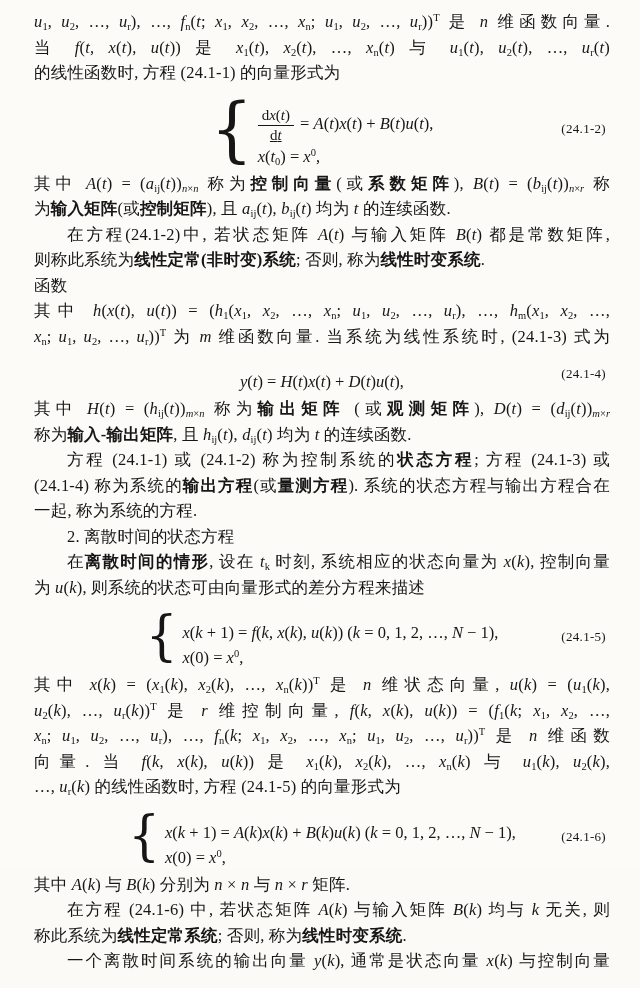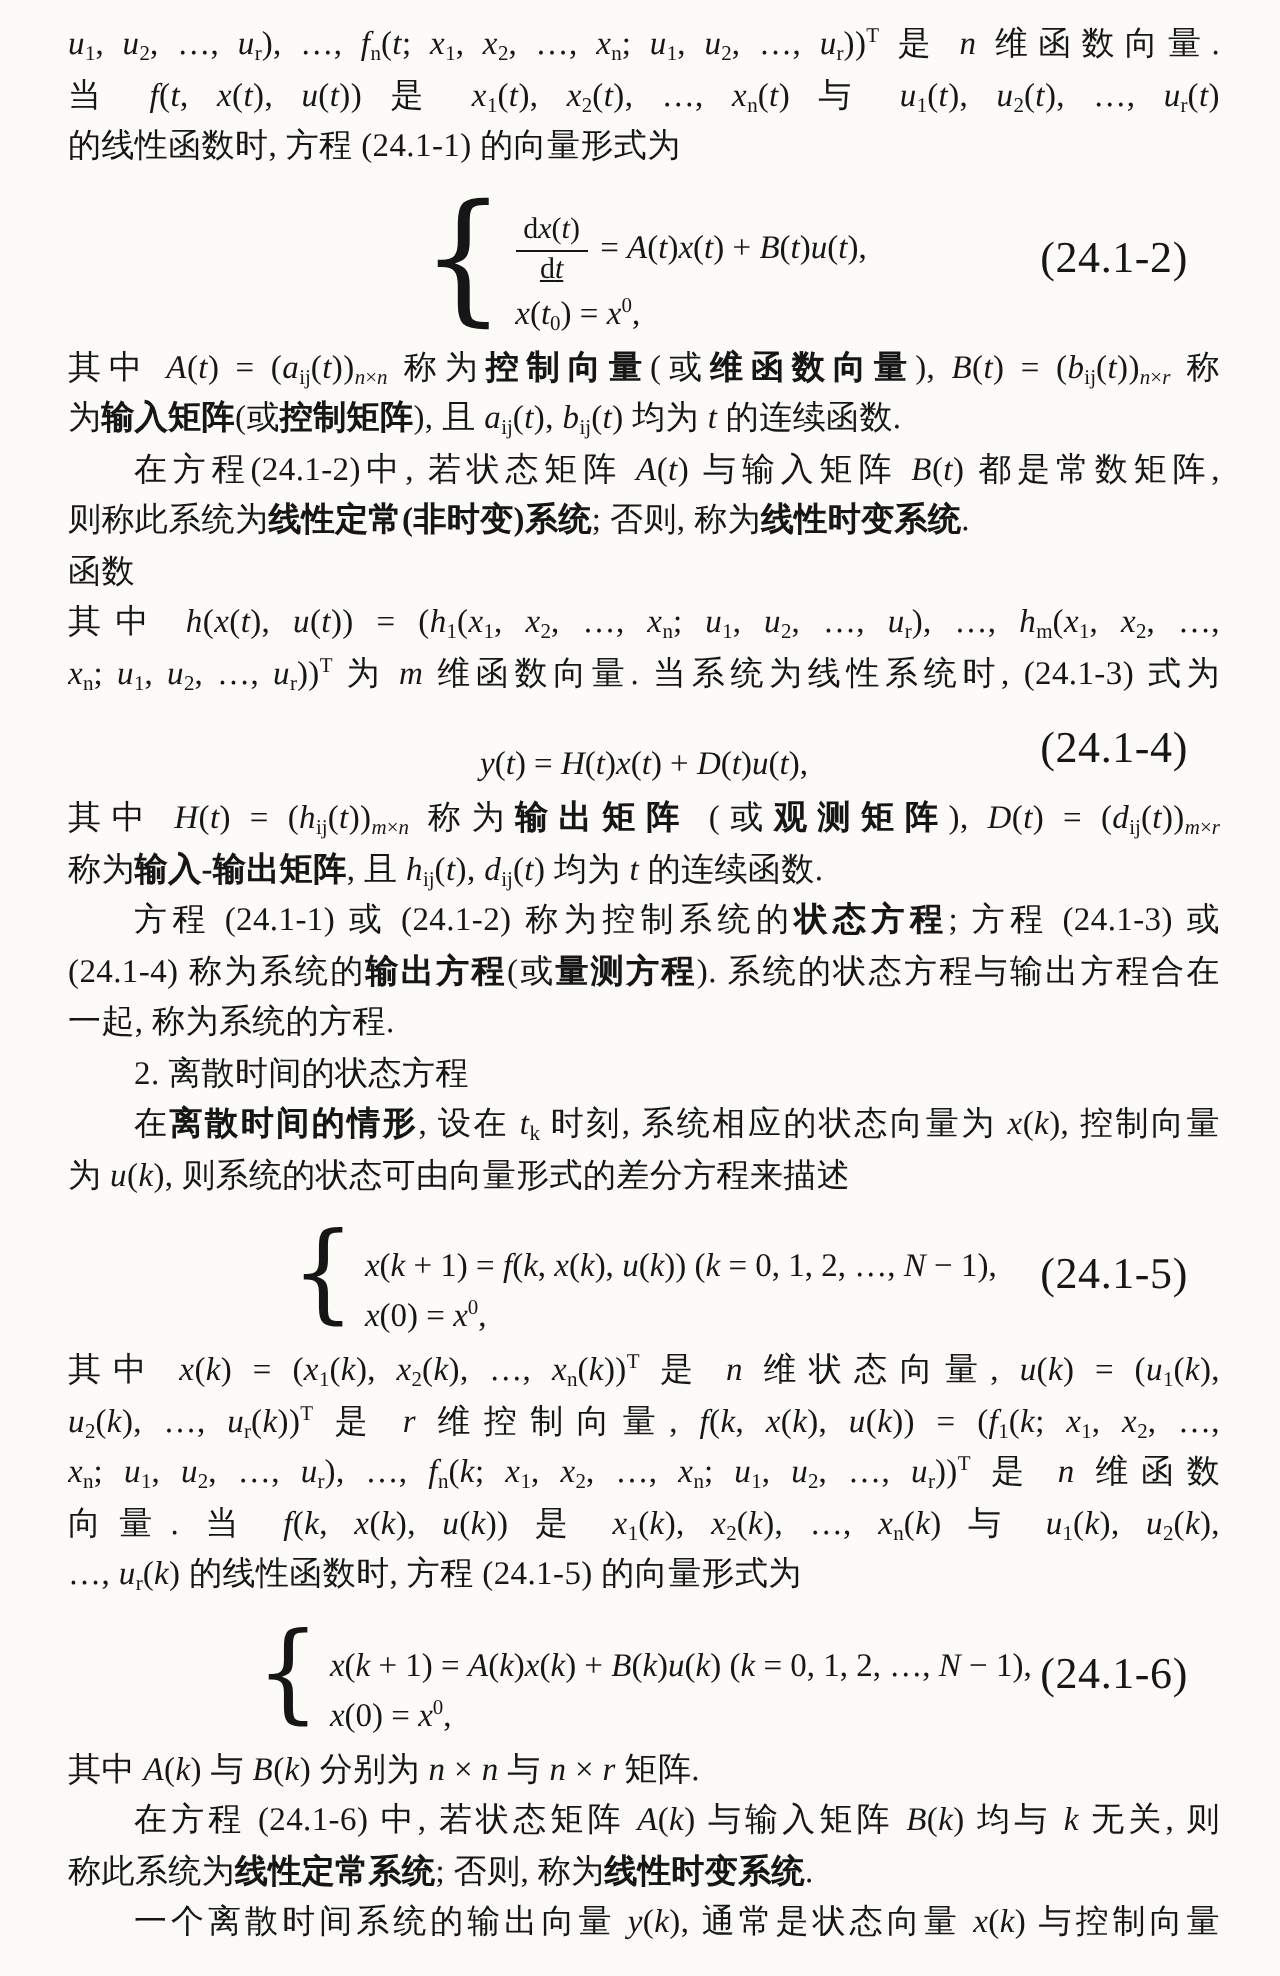--- a/index.html
+++ b/index.html
@@ -52,23 +52,23 @@
     display: inline-block;
     font-size: 50px;
     font-weight: 400;
     margin-right: 5px;
     transform: scaleY(1.08);
     font-family: "DejaVu Serif", serif;
   }
   .eq.tall .brace { font-size: 66px; }
   .eq-label {
     position: absolute;
-    right: 16px; top: 50%;
+    right: 4px; top: 50%;
     transform: translateY(-46%);
-    font-size: 22px;
+    font-size: 13px;
     letter-spacing: 0.3px;
   }
   .frac {
     display: inline-block;
     vertical-align: middle;
     text-align: center;
     font-size: 15px;
     margin-right: 2px;
   }
   .frac .num {
@@ -87,21 +87,21 @@
       <div class="line"><i>u</i><sub>1</sub>, <i>u</i><sub>2</sub>, …, <i>u</i><sub>r</sub>), …, <i>f</i><sub>n</sub>(<i>t</i>; <i>x</i><sub>1</sub>, <i>x</i><sub>2</sub>, …, <i>x</i><sub>n</sub>; <i>u</i><sub>1</sub>, <i>u</i><sub>2</sub>, …, <i>u</i><sub>r</sub>))<sup>T</sup> 是 <i>n</i> 维函数向量.</div>
       <div class="line">当 <i>f</i>(<i>t</i>, <i>x</i>(<i>t</i>), <i>u</i>(<i>t</i>)) 是 <i>x</i><sub>1</sub>(<i>t</i>), <i>x</i><sub>2</sub>(<i>t</i>), …, <i>x</i><sub>n</sub>(<i>t</i>) 与 <i>u</i><sub>1</sub>(<i>t</i>), <i>u</i><sub>2</sub>(<i>t</i>), …, <i>u</i><sub>r</sub>(<i>t</i>)</div>
       <div class="line short">的线性函数时, 方程 (24.1-1) 的向量形式为</div>
       <div class="eq sys tall"><span class="eq-body">
           <span class="brace">{</span>
           <span class="eq-rows">
             <div class="eq-row"><span class="frac"><span class="num">d<i>x</i>(<i>t</i>)</span><span class="den">d<i>t</i></span></span> = <i>A</i>(<i>t</i>)<i>x</i>(<i>t</i>) + <i>B</i>(<i>t</i>)<i>u</i>(<i>t</i>),</div>
             <div class="eq-row"><i>x</i>(<i>t</i><sub>0</sub>) = <i>x</i><sup>0</sup>,</div>
           </span>
         </span><span class="eq-label">(24.1-2)</span></div>
-      <div class="line">其中 <i>A</i>(<i>t</i>) = (<i>a</i><sub>ij</sub>(<i>t</i>))<sub><i>n</i>×<i>n</i></sub> 称为<b>控制向量</b>(或<b>维函数向量</b>), <i>B</i>(<i>t</i>) = (<i>b</i><sub>ij</sub>(<i>t</i>))<sub><i>n</i>×<i>r</i></sub> 称</div>
+      <div class="line">其中 <i>A</i>(<i>t</i>) = (<i>a</i><sub>ij</sub>(<i>t</i>))<sub><i>n</i>×<i>n</i></sub> 称为<b>控制向量</b>(或<b>系数矩阵</b>), <i>B</i>(<i>t</i>) = (<i>b</i><sub>ij</sub>(<i>t</i>))<sub><i>n</i>×<i>r</i></sub> 称</div>
       <div class="line short">为<b>输入矩阵</b>(或<b>控制矩阵</b>), 且 <i>a</i><sub>ij</sub>(<i>t</i>), <i>b</i><sub>ij</sub>(<i>t</i>) 均为 <i>t</i> 的连续函数.</div>
       <div class="line indent">在方程(24.1-2)中, 若状态矩阵 <i>A</i>(<i>t</i>) 与输入矩阵 <i>B</i>(<i>t</i>) 都是常数矩阵,</div>
       <div class="line short">则称此系统为<b>线性定常(非时变)系统</b>; 否则, 称为<b>线性时变系统</b>.</div>
       <div class="line short">函数</div>
       <div class="line">其中 <i>h</i>(<i>x</i>(<i>t</i>), <i>u</i>(<i>t</i>)) = (<i>h</i><sub>1</sub>(<i>x</i><sub>1</sub>, <i>x</i><sub>2</sub>, …, <i>x</i><sub>n</sub>; <i>u</i><sub>1</sub>, <i>u</i><sub>2</sub>, …, <i>u</i><sub>r</sub>), …, <i>h</i><sub>m</sub>(<i>x</i><sub>1</sub>, <i>x</i><sub>2</sub>, …,</div>
       <div class="line"><i>x</i><sub>n</sub>; <i>u</i><sub>1</sub>, <i>u</i><sub>2</sub>, …, <i>u</i><sub>r</sub>))<sup>T</sup> 为 <i>m</i> 维函数向量. 当系统为线性系统时, (24.1-3) 式为</div>
       <div class="eq"><span class="eq-body">
           <span class="eq-rows">
             <div class="eq-row"><i>y</i>(<i>t</i>) = <i>H</i>(<i>t</i>)<i>x</i>(<i>t</i>) + <i>D</i>(<i>t</i>)<i>u</i>(<i>t</i>),</div>
           </span>

